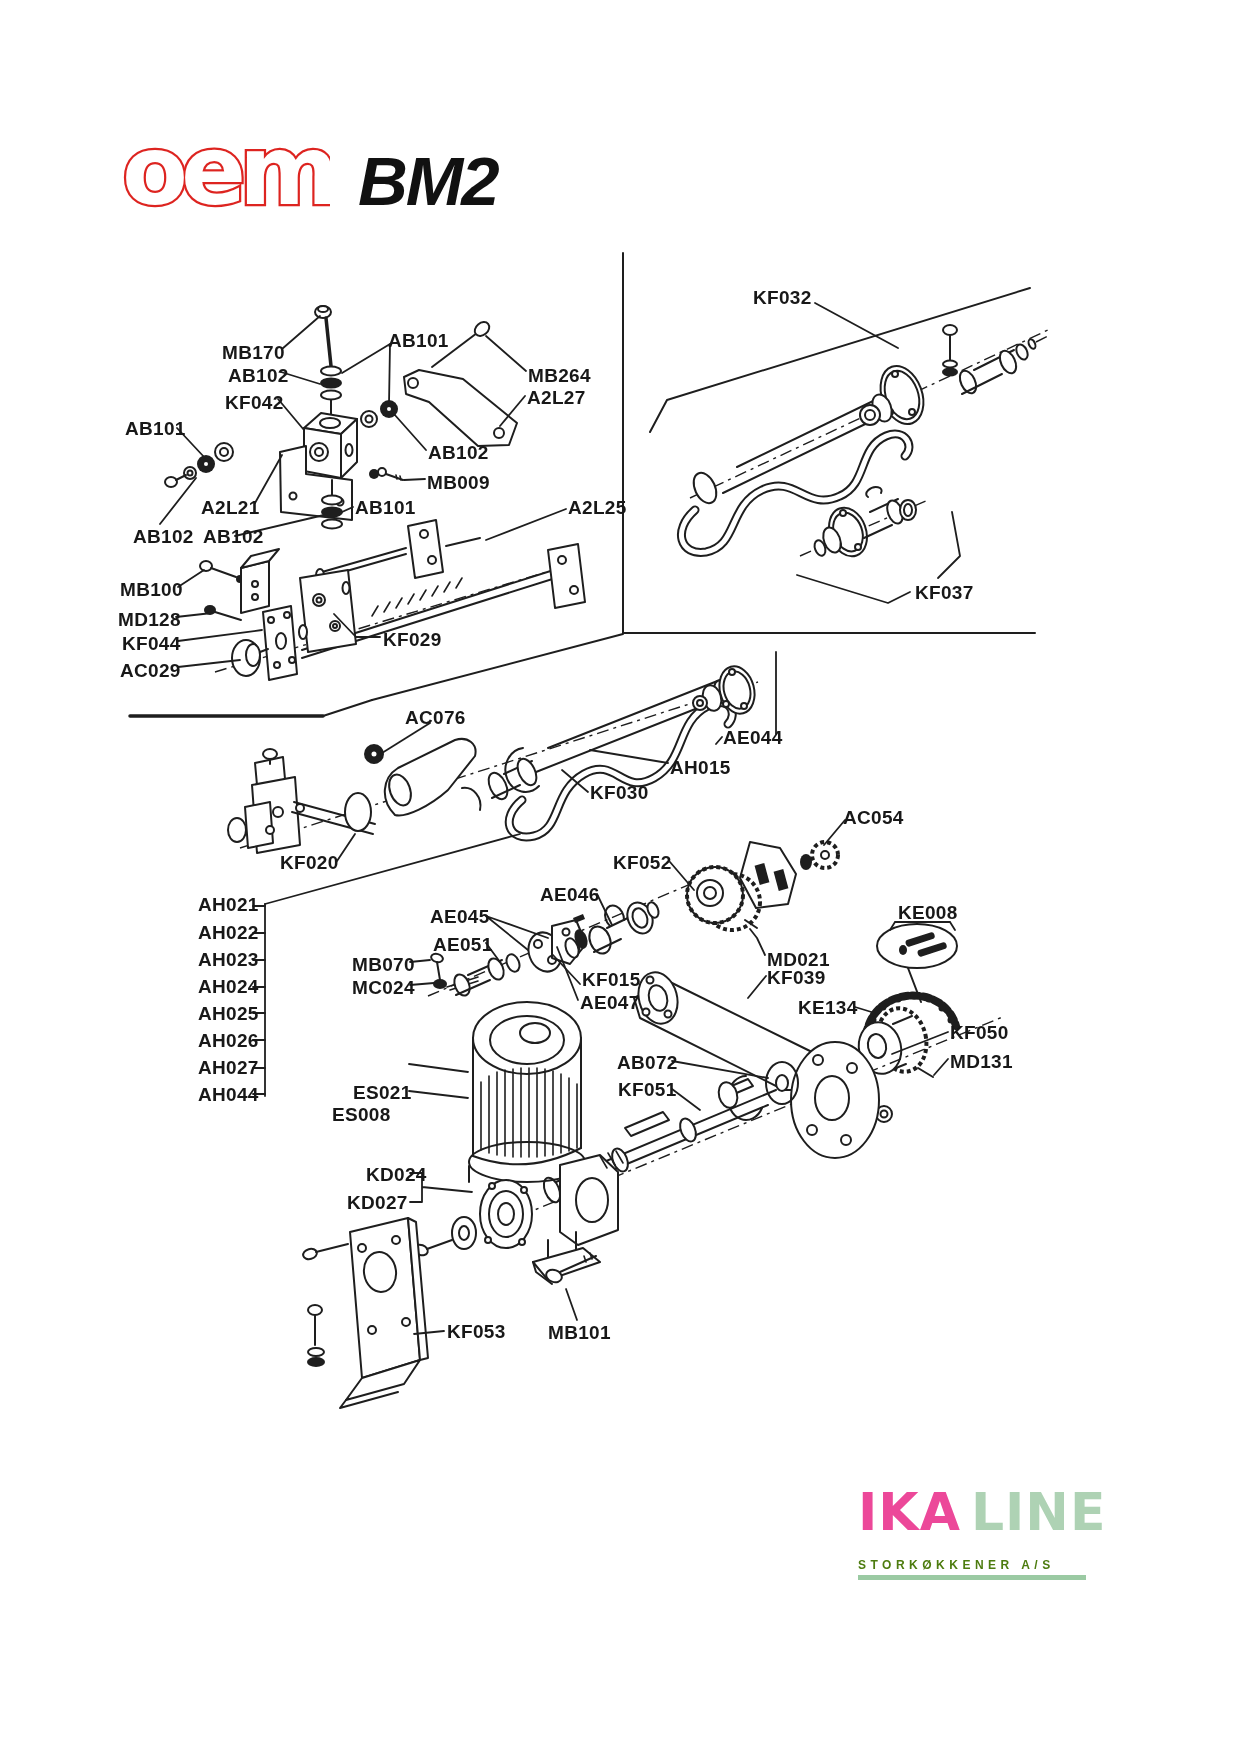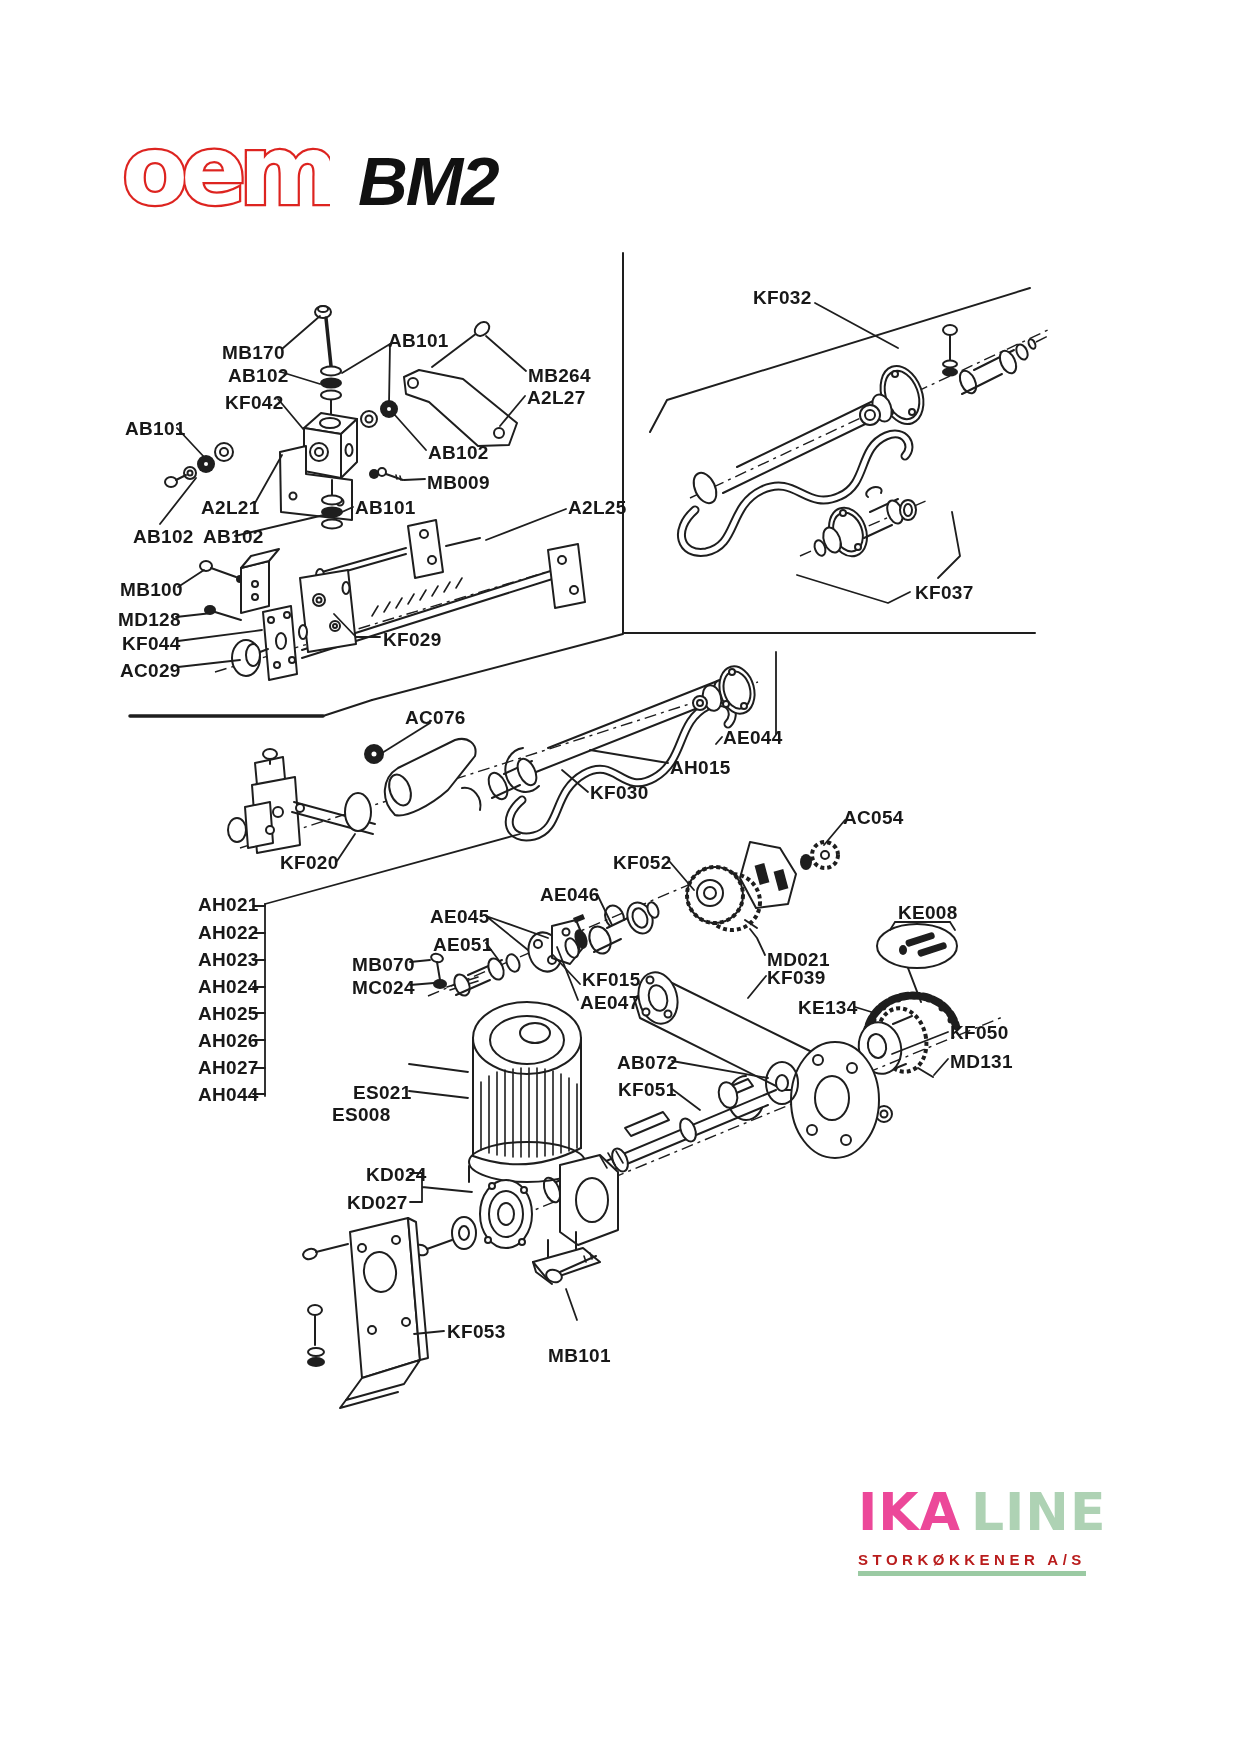--- a/index.html
+++ b/index.html
@@ -11,22 +11,22 @@
                font-style:italic;color:#111;letter-spacing:-2px;line-height:1;padding-bottom:4px;}
   
   .plabel{position:absolute;font:bold 19px "Liberation Sans",sans-serif;color:#181818;
           letter-spacing:.3px;white-space:nowrap;}
   
   .footer-logo{position:absolute;left:858px;top:1486px;width:232px;}
   .footer-line1{font-weight:bold;font-size:52px;line-height:1;letter-spacing:1px;
                 font-family:"DejaVu Sans",sans-serif;}
   .footer-ika{color:#ec4899;}
   .footer-line{color:#aed2b4;margin-left:10px;}
-  .footer-sub{font-weight:bold;font-size:15px;letter-spacing:4.5px;color:#b91c1c;
-              margin-top:13px;font-family:"Liberation Sans",sans-serif;white-space:nowrap;}
+  .footer-sub{font-weight:bold;font-size:12px;letter-spacing:4.5px;color:#4d7c0f;
+              margin-top:20px;font-family:"Liberation Sans",sans-serif;white-space:nowrap;}
   .footer-bar{height:5px;background:#9bcaa3;margin-top:3px;width:228px;}
   
   svg.art{position:absolute;left:0;top:0;}
   .ln{fill:none;stroke:#1e1e1e;stroke-width:2;stroke-linecap:round;stroke-linejoin:round;}
   .thn{stroke-width:1.6;}
   .thk{stroke-width:3.5;}
   .wht{fill:#ffffff;stroke:#1e1e1e;stroke-width:2;stroke-linejoin:round;}
   .drk{fill:#1e1e1e;stroke:none;}
   .dash{fill:none;stroke:#1e1e1e;stroke-width:1.4;stroke-dasharray:12 5 3 5;}
   .teeth{fill:none;stroke:#1e1e1e;stroke-width:4;stroke-dasharray:4 3;}
@@ -491,21 +491,21 @@
       <span class="plabel" style="left: 798px; top: 997px;">KE134</span>
       <span class="plabel" style="left: 950px; top: 1022px;">KF050</span>
       <span class="plabel" style="left: 950px; top: 1051px;">MD131</span>
       <span class="plabel" style="left: 332px; top: 1056px; margin-top: 48px;">ES008</span>
       <span class="plabel" style="left: 353px; top: 1082px;">ES021</span>
       <span class="plabel" style="left: 617px; top: 1052px;">AB072</span>
       <span class="plabel" style="left: 618px; top: 1079px;">KF051</span>
       <span class="plabel" style="left: 350px; top: 1164px; margin-left: 16px;">KD024</span>
       <span class="plabel" style="left: 347px; top: 1192px;">KD027</span>
       <span class="plabel" style="left: 447px; top: 1321px;">KF053</span>
-      <span class="plabel" style="left: 548px; top: 1322px; margin-top: 23px;">MB101</span>
+      <span class="plabel" style="left: 548px; top: 1322px;">MB101</span>
     </div>
 
   <div class="footer-logo">
     <div class="footer-line1"><span class="footer-ika">IKA</span><span class="footer-line">LINE</span></div>
     <div class="footer-sub">STORKØKKENER A/S</div>
     <div class="footer-bar"></div>
   </div>
 
 </div>
 

